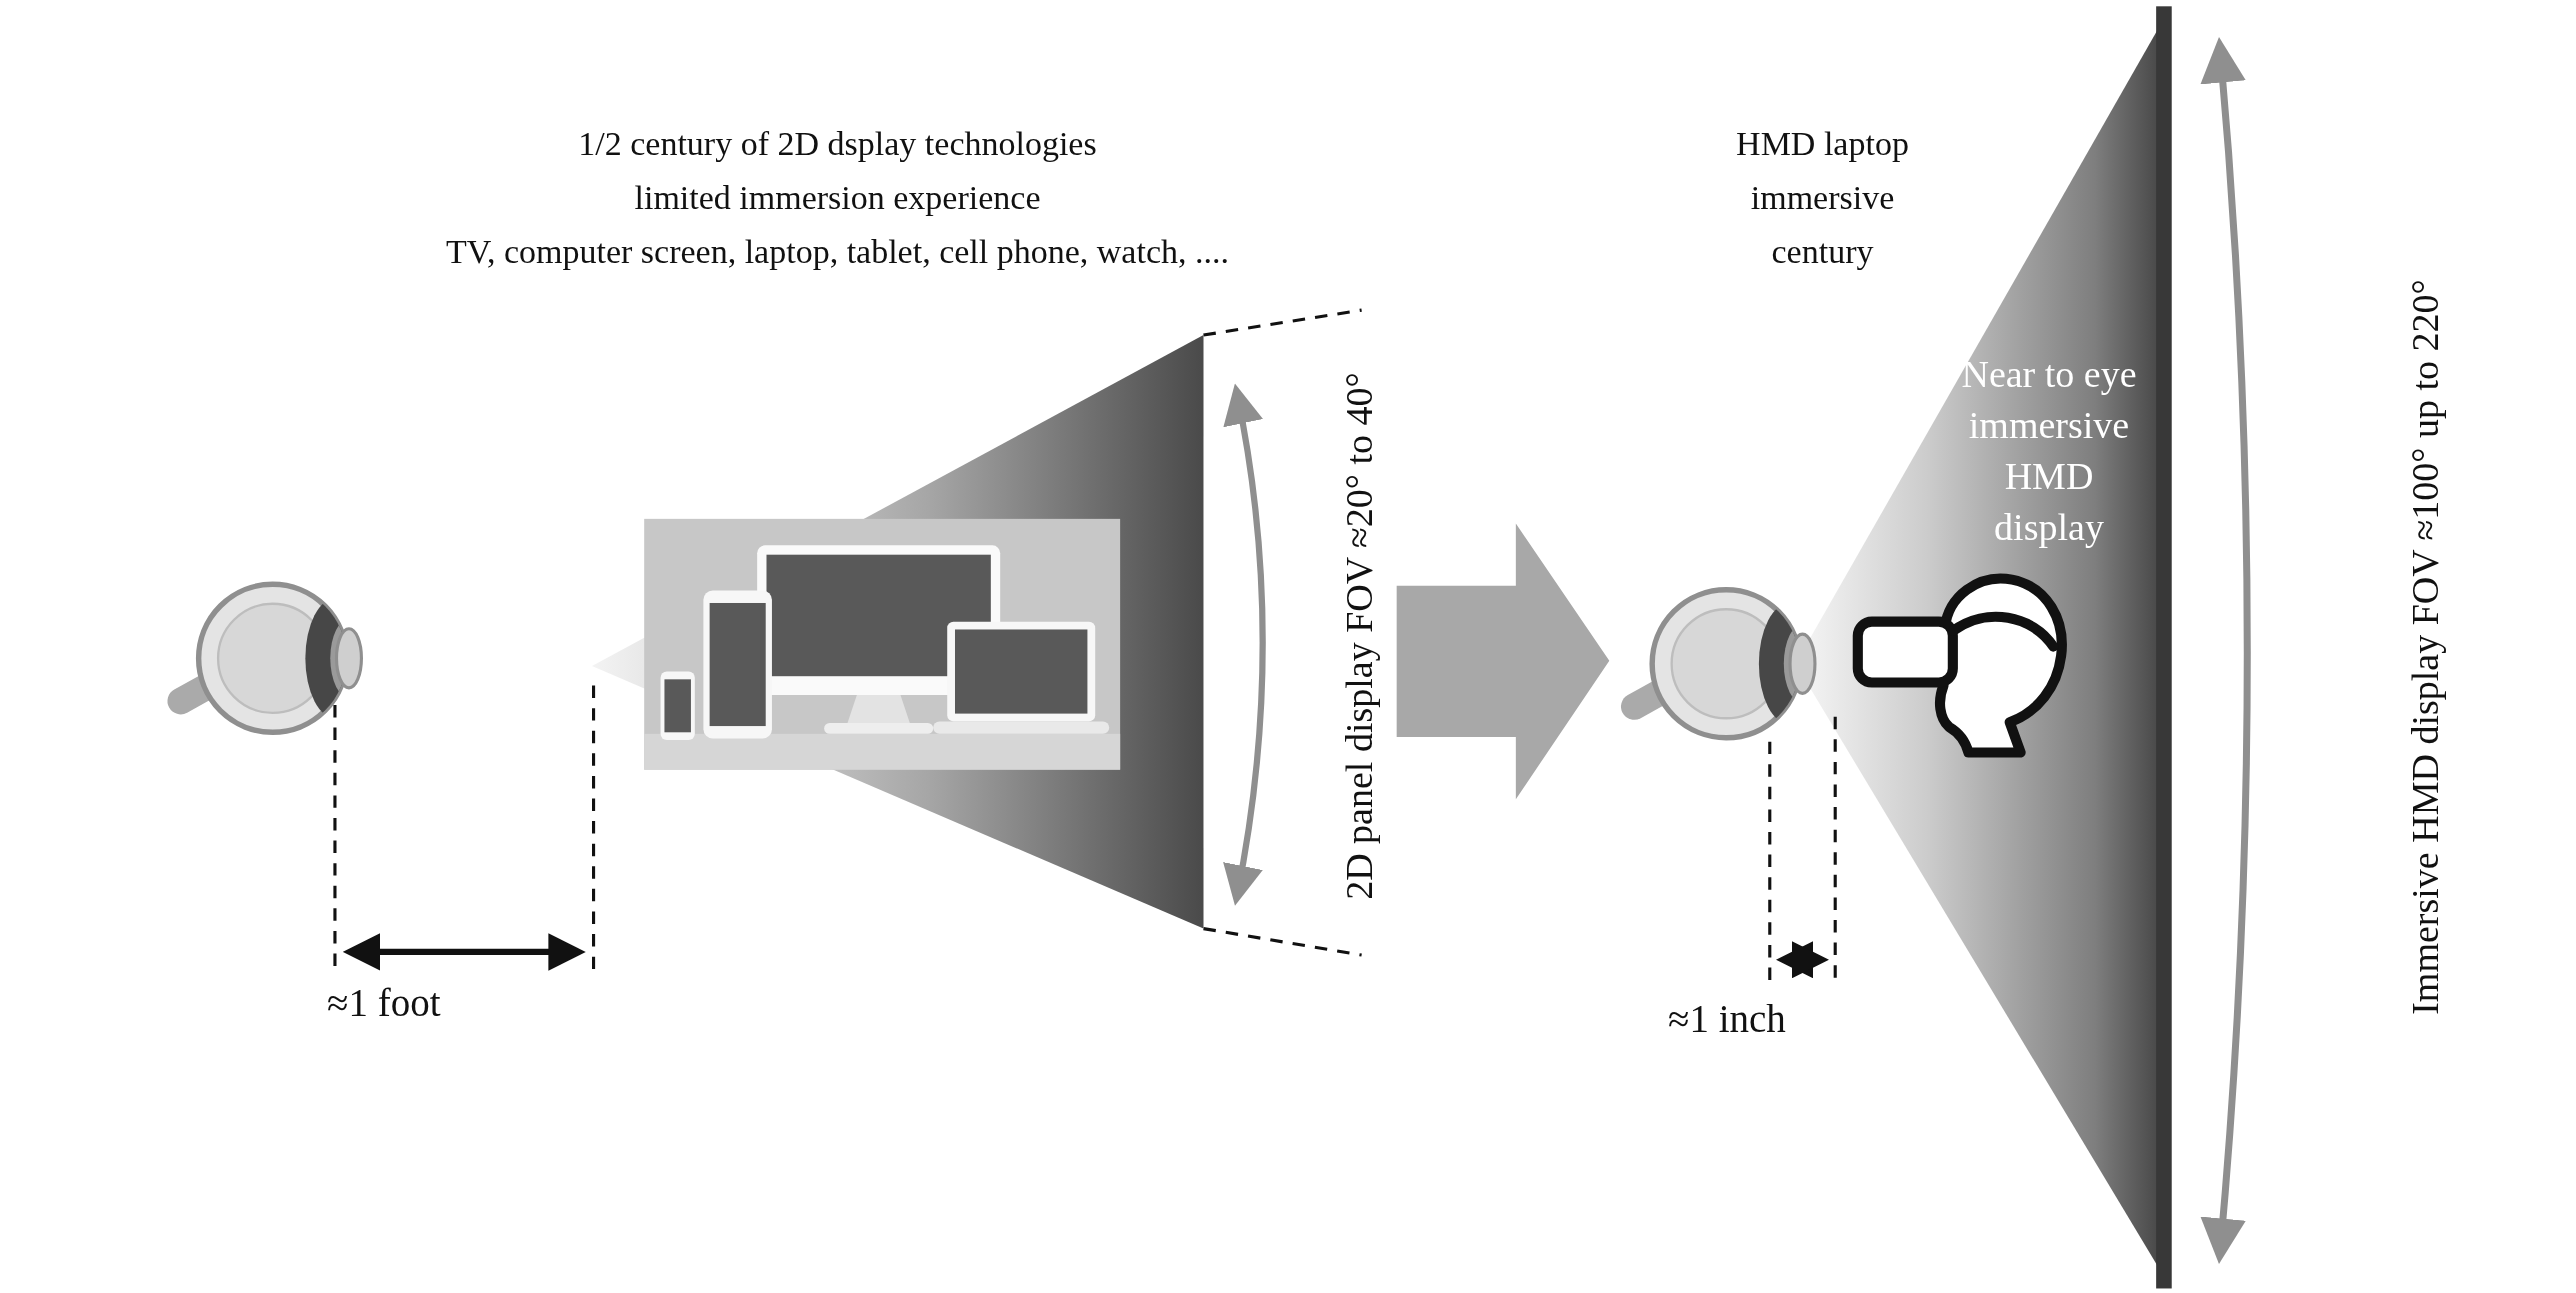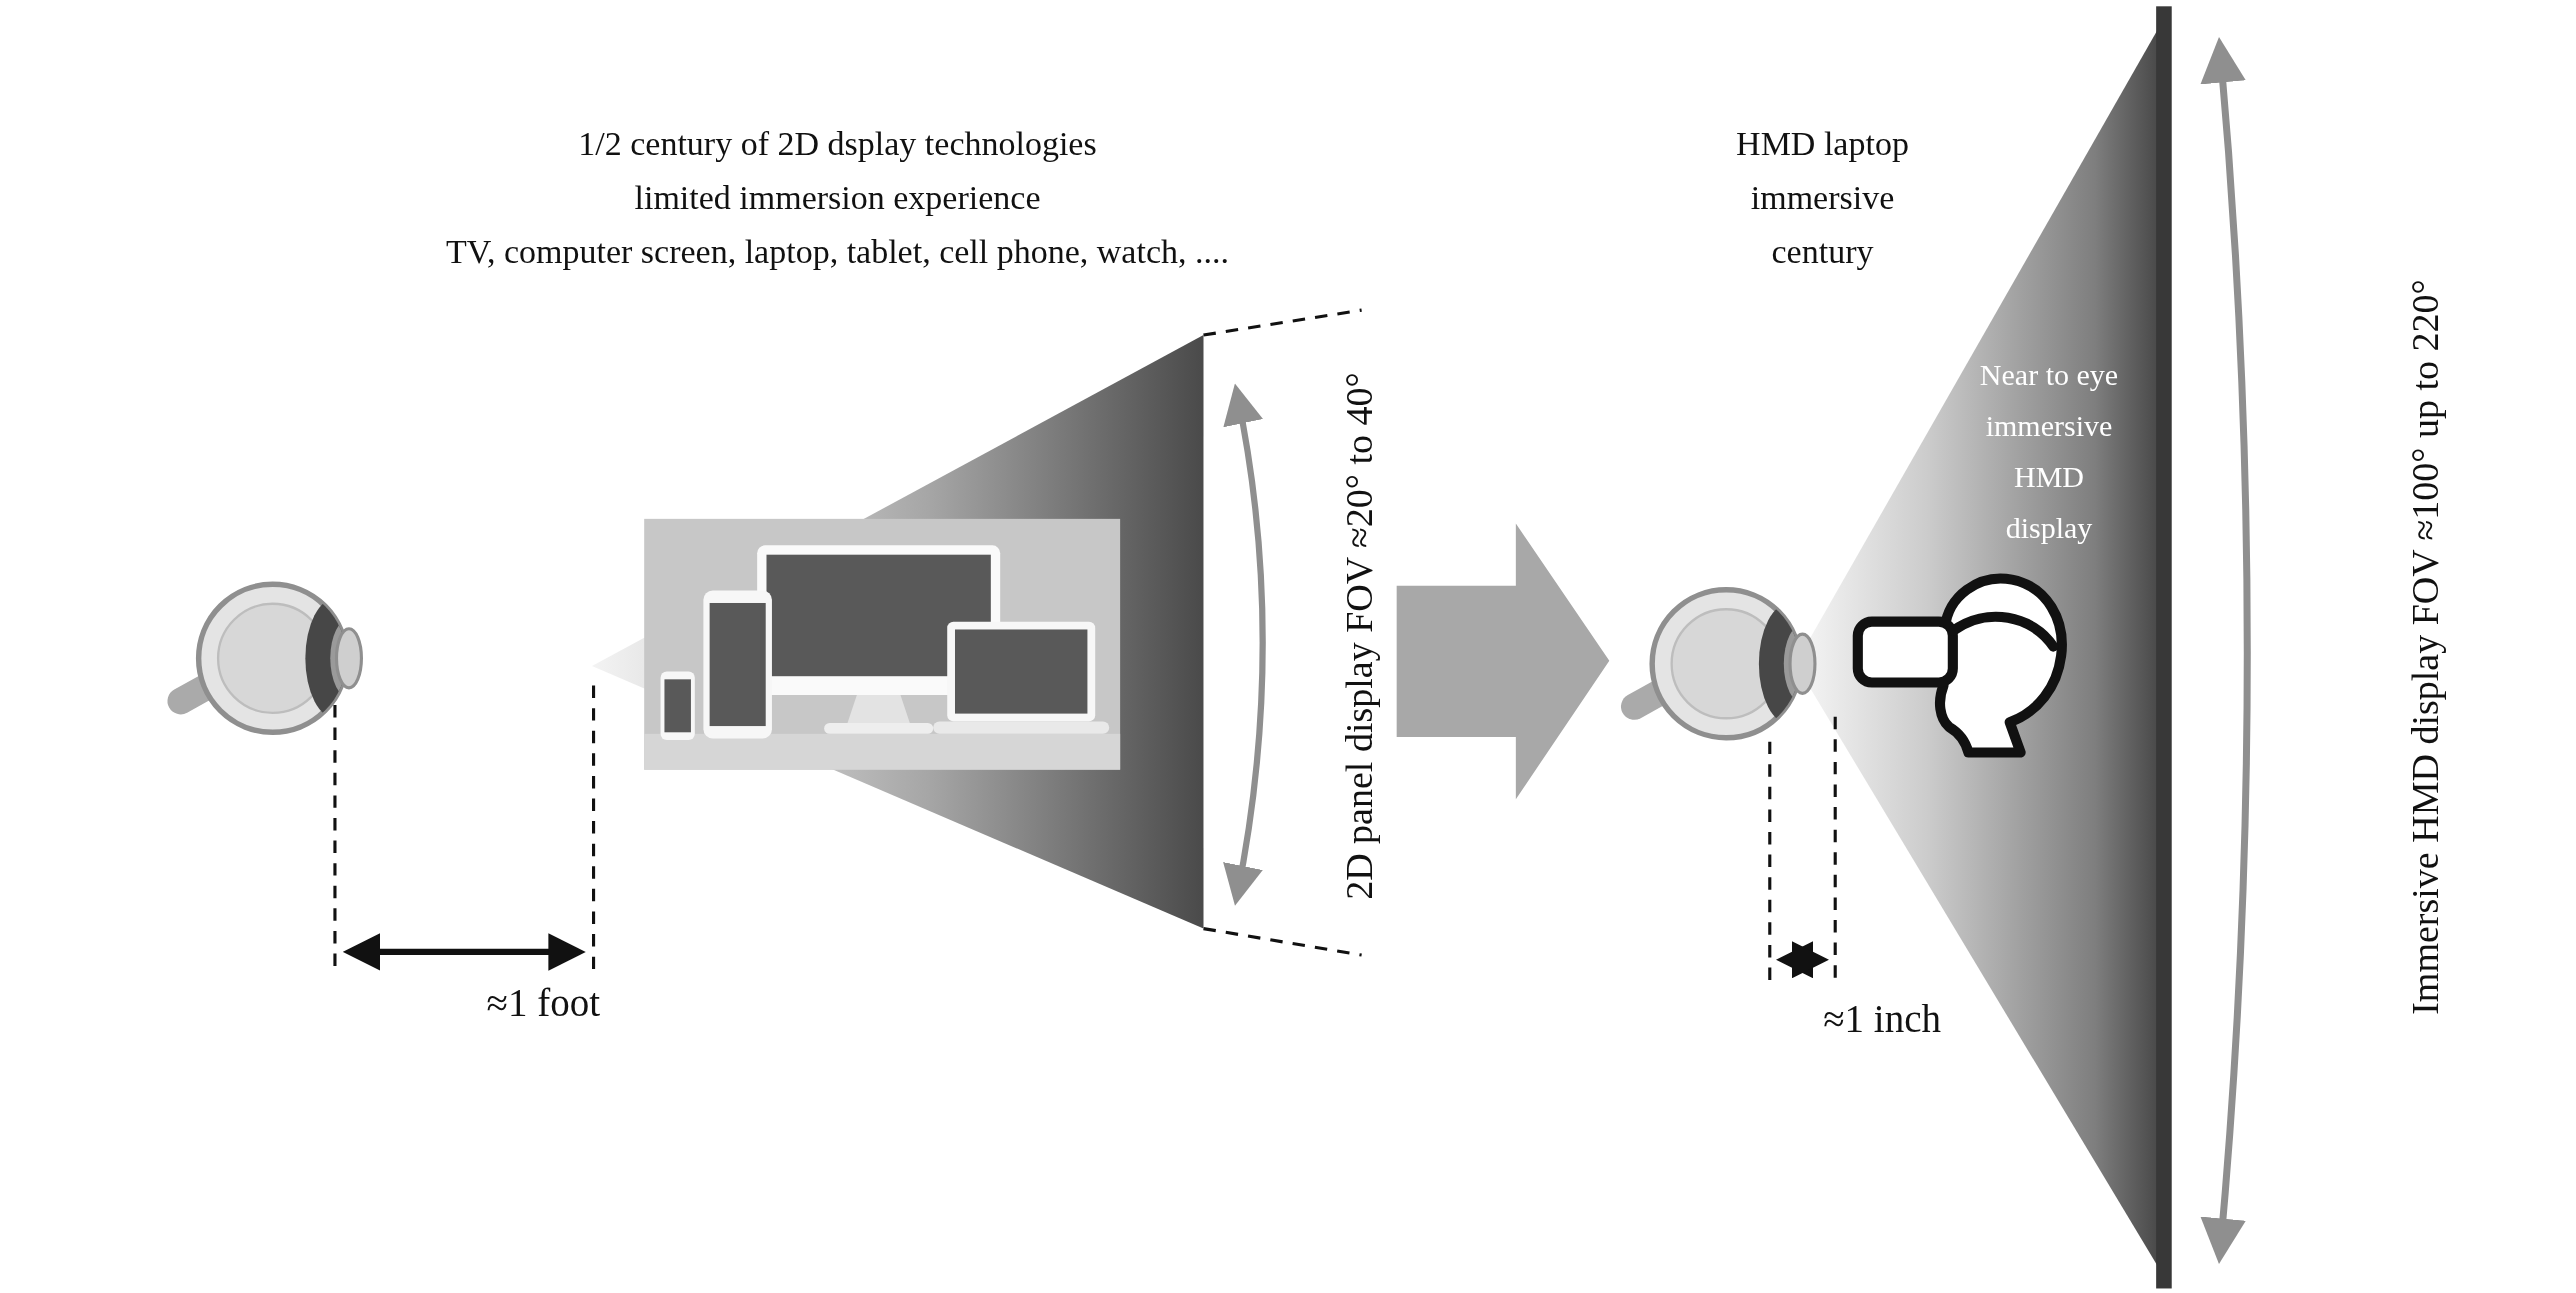--- a/index.html
+++ b/index.html
@@ -8,23 +8,23 @@
     position:relative;
     width:2576px; height:1294px;
     background:#ffffff;
     overflow:hidden;
     font-family:"Liberation Serif", serif;
     color:#111111;
   }
   .layer { position:absolute; left:0; top:0; width:2576px; height:1294px; }
   .txt { position:absolute; }
   .title { font-size:34px; line-height:54px; text-align:center; }
-  .dist  { font-size:39px; text-align:right; }
+  .dist  { font-size:39px; text-align:left; }
   .fov   { font-size:38px; text-align:center; white-space:nowrap; transform:rotate(-90deg); }
-  .cone-text { font-size:30px; line-height:51px; text-align:center; color:#ffffff; }
+  .cone-text { font-size:38px; line-height:51px; text-align:center; color:#ffffff; }
 </style>
 </head>
 <body>
 
 <div class="canvas">
 
   <svg class="layer" viewBox="0 0 3307 1661" xmlns="http://www.w3.org/2000/svg">
     <defs>
       <linearGradient id="coneL" x1="0" y1="0" x2="1" y2="0">
         <stop offset="0" stop-color="#f3f3f3"></stop>

